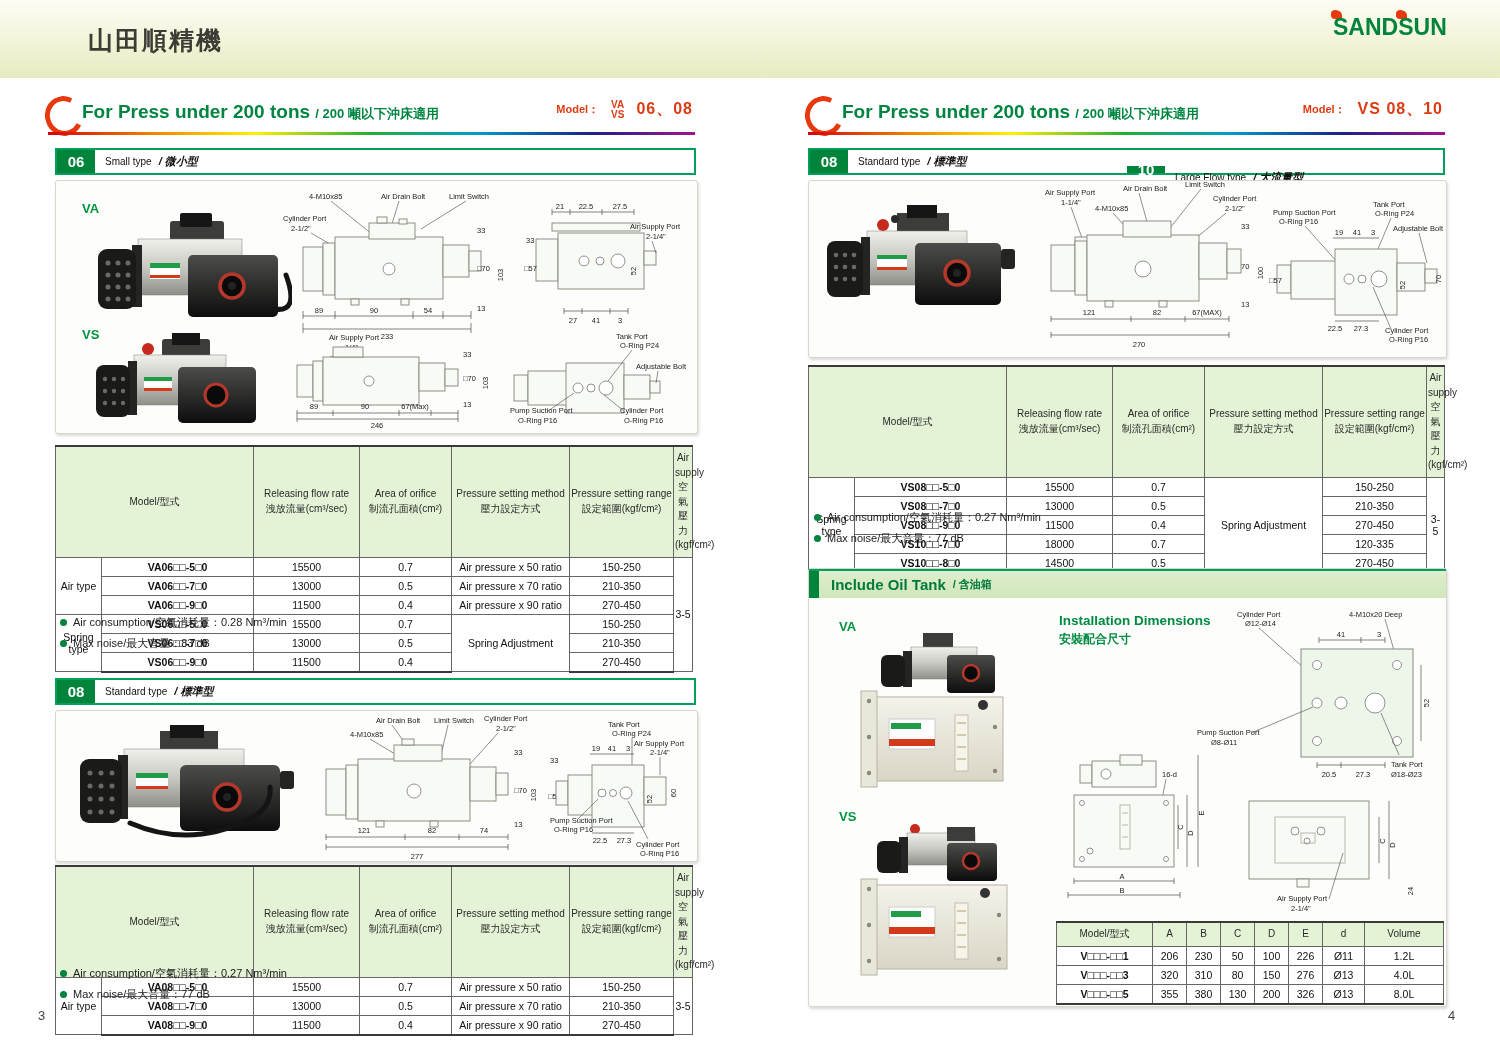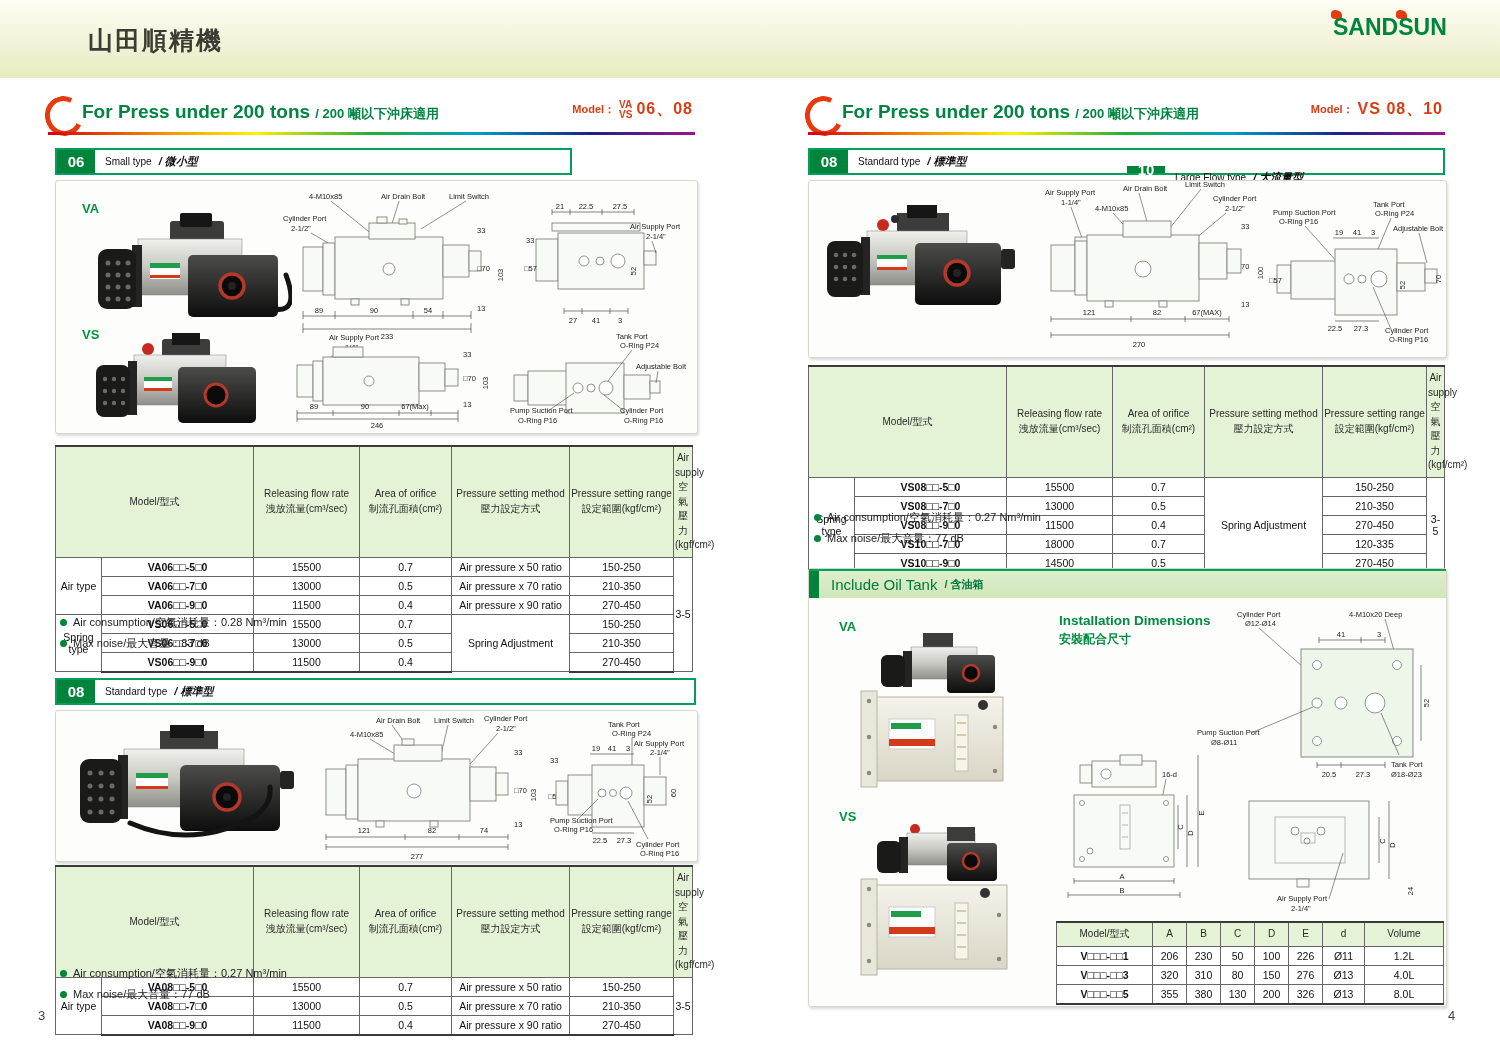--- a/index.html
+++ b/index.html
@@ -17,21 +17,21 @@
   .logo span{position:relative;z-index:0;}
   .logo .s-red::before{content:'';position:absolute;top:-4px;left:-2px;width:11px;height:9px;
         background:#e8380d;border-radius:65% 100% 0 65%;z-index:-1;}
 
   
   .banner{position:absolute;height:40px;}
   .arc{position:absolute;left:-3px;top:1px;width:28px;height:30px;border:5px solid #e8380d;
        border-radius:50%;border-right-color:transparent;transform:rotate(-18deg);}
   .btitle{position:absolute;left:34px;top:6px;font-size:19px;font-weight:bold;color:#008540;white-space:nowrap;}
   .bsub{font-size:13px;font-weight:bold;margin-top:37px;}
-  .bmodel{position:absolute;right:2px;top:4px;display:flex;align-items:center;gap:4px;color:#dd3b12;}
+  .bmodel{position:absolute;right:2px;top:4px;display:flex;align-items:center;gap:12px;color:#dd3b12;}
   .bmodel .mlabel{font-size:11px;font-weight:bold;}
   .bmodel .stack{display:flex;flex-direction:column;font-size:10px;font-weight:bold;line-height:10px;}
   .bmodel .mval{font-size:16px;font-weight:bold;letter-spacing:1px;}
   .rainbow{position:absolute;left:0;right:0;bottom:0;height:3.5px;
     background:linear-gradient(90deg,#d7000f,#f08300 16%,#fff100 32%,#22ac38 50%,#00a0c8 66%,#1d2088 84%,#a0148e);}
 
   
   .sec{position:absolute;display:flex;align-items:stretch;border:2px solid #00a05a;background:#fff;height:27px;box-sizing:border-box;}
   .sec .num{width:38px;background:#00843c;color:#fff;font-weight:bold;font-size:15px;
             display:flex;align-items:center;justify-content:center;flex:0 0 38px;}
@@ -53,21 +53,21 @@
   .spec tr:last-child td{border-bottom:2px solid #3a3a3a;}
   .spec td.mod{font-weight:bold;}
   .zh{display:block;}
   .note{display:flex;align-items:center;gap:6px;font-size:11px;color:#222;margin-bottom:6px;}
   .note .bullet{width:7px;height:7px;border-radius:50%;background:#00843c;flex:0 0 7px;}
 
   
   .oil-head{position:absolute;left:0;top:0;right:0;height:27px;border-top:2px solid #00a05a;
             background:linear-gradient(#dfeecd,#cfe6ba);display:flex;align-items:center;}
   .oil-head .bar{width:10px;align-self:stretch;background:#00843c;}
-  .oil-head .t1{font-size:15px;font-weight:normal;color:#007a3c;margin-left:12px;}
+  .oil-head .t1{font-size:15px;font-weight:bold;color:#007a3c;margin-left:12px;}
   .oil-head .t2{font-size:11px;font-weight:bold;color:#007a3c;margin-left:7px;}
   .install .t1{font-size:13.5px;font-weight:bold;color:#008a42;}
   .install .t2{font-size:12px;font-weight:bold;color:#008a42;margin-top:3px;}
 
   
   svg text{font-family:"Liberation Sans",sans-serif;fill:#222;}
   .t{font-size:7.5px;}
   .tc{text-anchor:middle;}
   .ol{fill:#f8fbf5;stroke:#83837b;stroke-width:.9;}
   .ol2{fill:none;stroke:#9a9a92;stroke-width:.7;}
@@ -115,21 +115,21 @@
     <span class="mlabel">Model：</span>
     <span class="stack">
       <span>VA</span>
       <span>VS</span>
     </span>
     <span class="mval">06、08</span>
   </div>
   <div class="rainbow"></div>
 </div>
 
-<div class="sec" style="left:55px;top:148px;width:517px;">
+<div class="sec" style="left:55px;top:148px;width:641px;">
   <div class="num">06</div>
   <div class="ttl">
         <span class="t1">Small type</span>
   <span class="t2">/ 微小型</span>
       </div>
 </div>
 
 <div class="panel" style="left:55px;top:180px;width:641px;height:252px;">
   <div class="tag" style="left:26px;top:20px;">VA</div>
 
@@ -694,21 +694,21 @@
             <td>0.4</td>
             <td>270-450</td>
           </tr>
 <tr>
             <td class="mod">VS10□□-7□0</td>
             <td>18000</td>
             <td>0.7</td>
             <td>120-335</td>
           </tr>
 <tr>
-            <td class="mod">VS10□□-9□0</td>
+            <td class="mod">VS10□□-8□0</td>
             <td>14500</td>
             <td>0.5</td>
             <td>270-450</td>
           </tr>
 </tbody>
 </table>
 </div>
 
 <div class="abs" style="left:814px;top:510px;">
   <div class="note">

